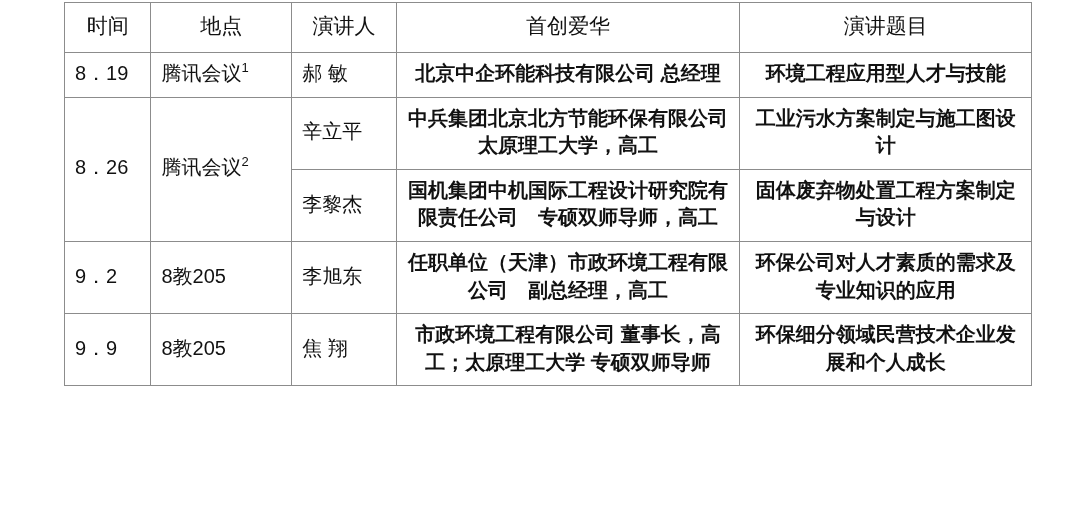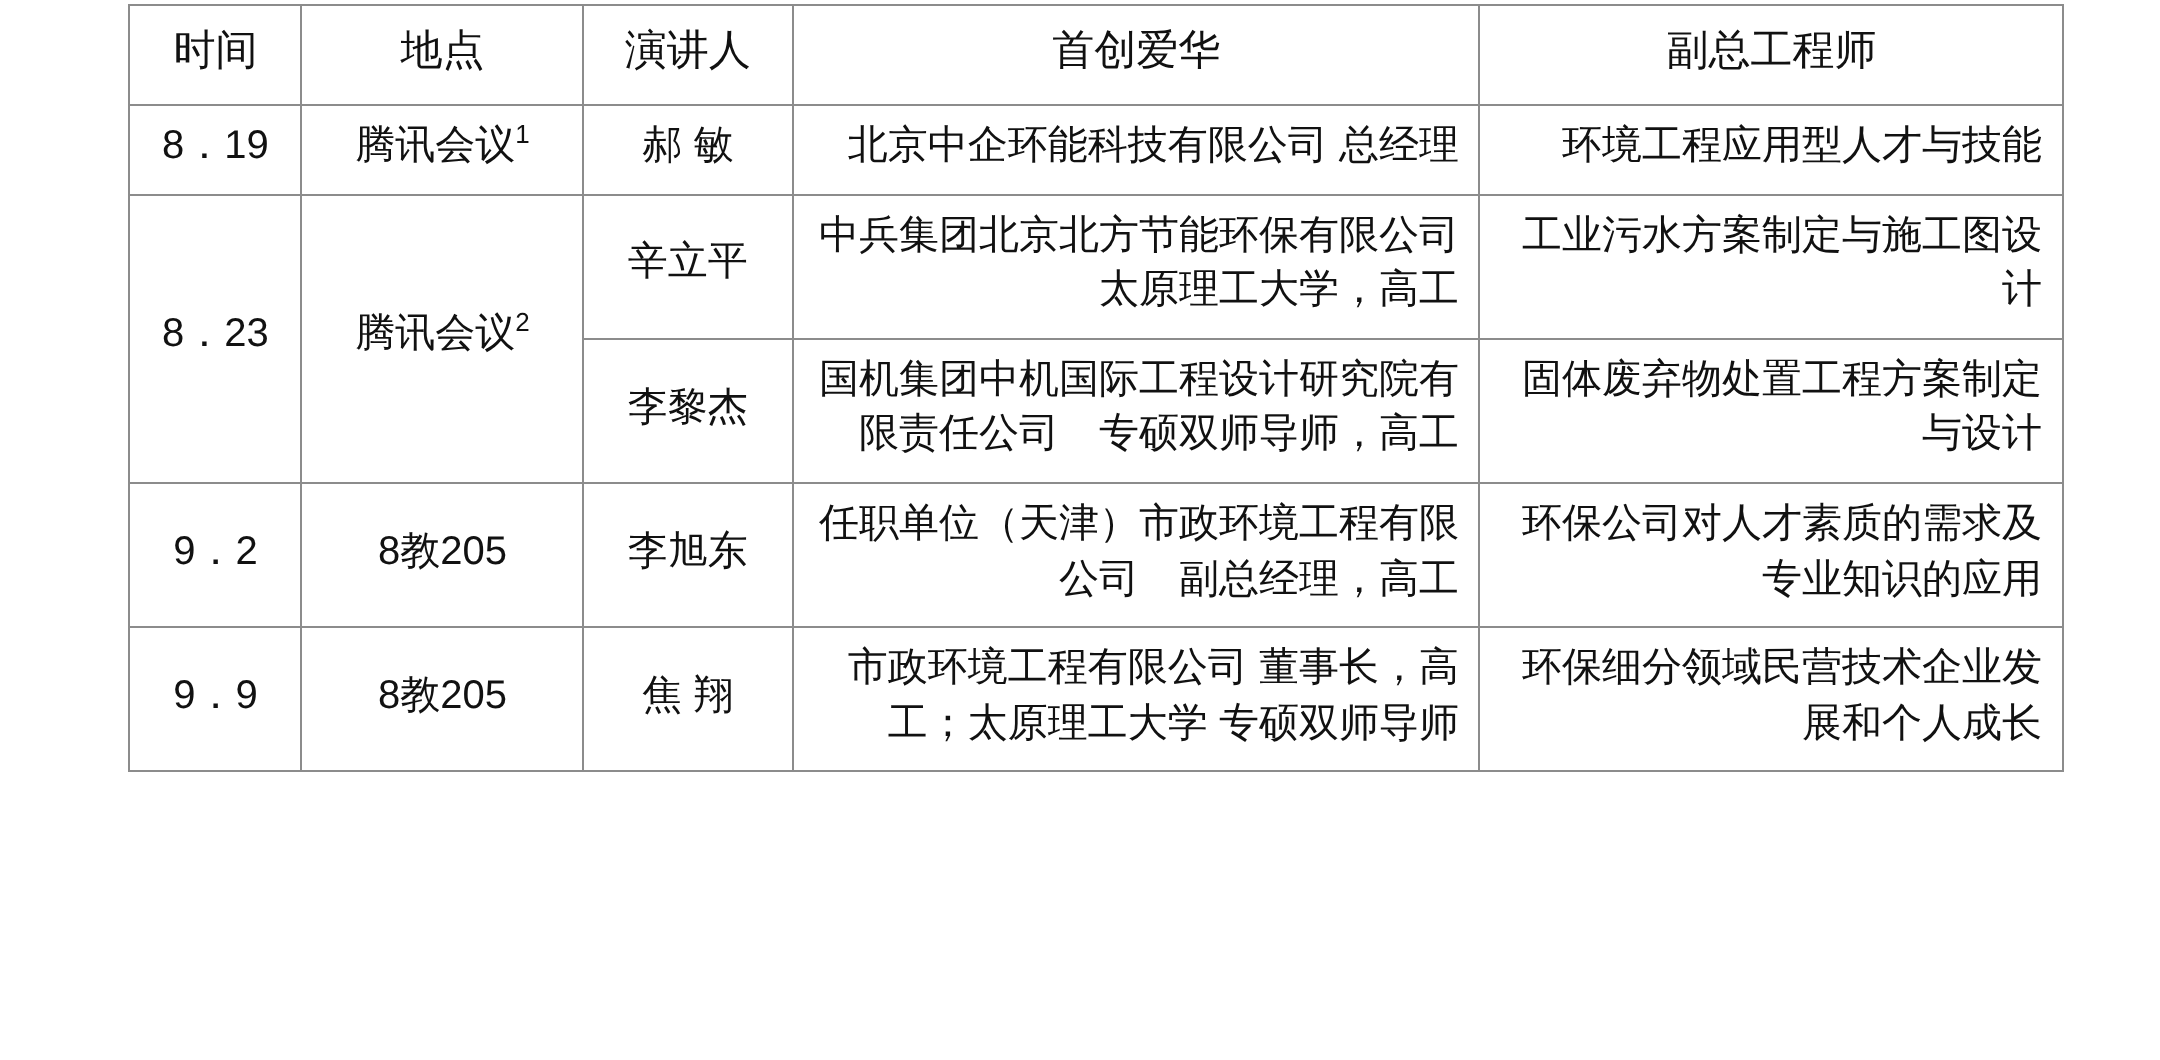--- a/index.html
+++ b/index.html
@@ -41,22 +41,22 @@
     font-size: 21px;
     padding-top: 9px;
     padding-bottom: 11px;
   }
   .col-time   { width: 86px;  text-align: center; }
   .col-place  { width: 140px; text-align: center; }
   .col-person { width: 104px; text-align: center; }
   .col-unit   { width: 342px; text-align: left; }
   .col-topic  { width: 290px; text-align: left; }
 
-  td.center { text-align: center; }
-  td.left   { text-align: right; }
+  td.center { }
+  td.left   { text-align: center; font-weight: bold; }
 
   .sup {
     font-size: 13px;
     vertical-align: super;
     line-height: 0;
   }
 </style>
 </head>
 <body>
 
@@ -68,35 +68,35 @@
       <col class="col-person">
       <col class="col-unit">
       <col class="col-topic">
     </colgroup>
     <tbody>
       <tr>
         <td class="head">时间</td>
         <td class="head">地点</td>
         <td class="head">演讲人</td>
         <td class="head">首创爱华</td>
-        <td class="head">副总工程师</td>
+        <td class="head">演讲题目</td>
       </tr>
 
       <tr>
         <td class="center">8．19</td>
         <td class="center">
           <span>腾讯会议</span><span class="sup">1</span>
         </td>
         <td class="center">郝 敏</td>
         <td class="left">北京中企环能科技有限公司 总经理</td>
         <td class="left">环境工程应用型人才与技能</td>
       </tr>
 
       <tr>
-        <td class="center" rowspan="2">8．23</td>
+        <td class="center" rowspan="2">8．26</td>
         <td class="center" rowspan="2">
           <span>腾讯会议</span><span class="sup">2</span>
         </td>
         <td class="center">辛立平</td>
         <td class="left">中兵集团北京北方节能环保有限公司　太原理工大学，高工</td>
         <td class="left">工业污水方案制定与施工图设计</td>
       </tr>
       <tr>
         <td class="center">李黎杰</td>
         <td class="left">国机集团中机国际工程设计研究院有限责任公司　专硕双师导师，高工</td>

